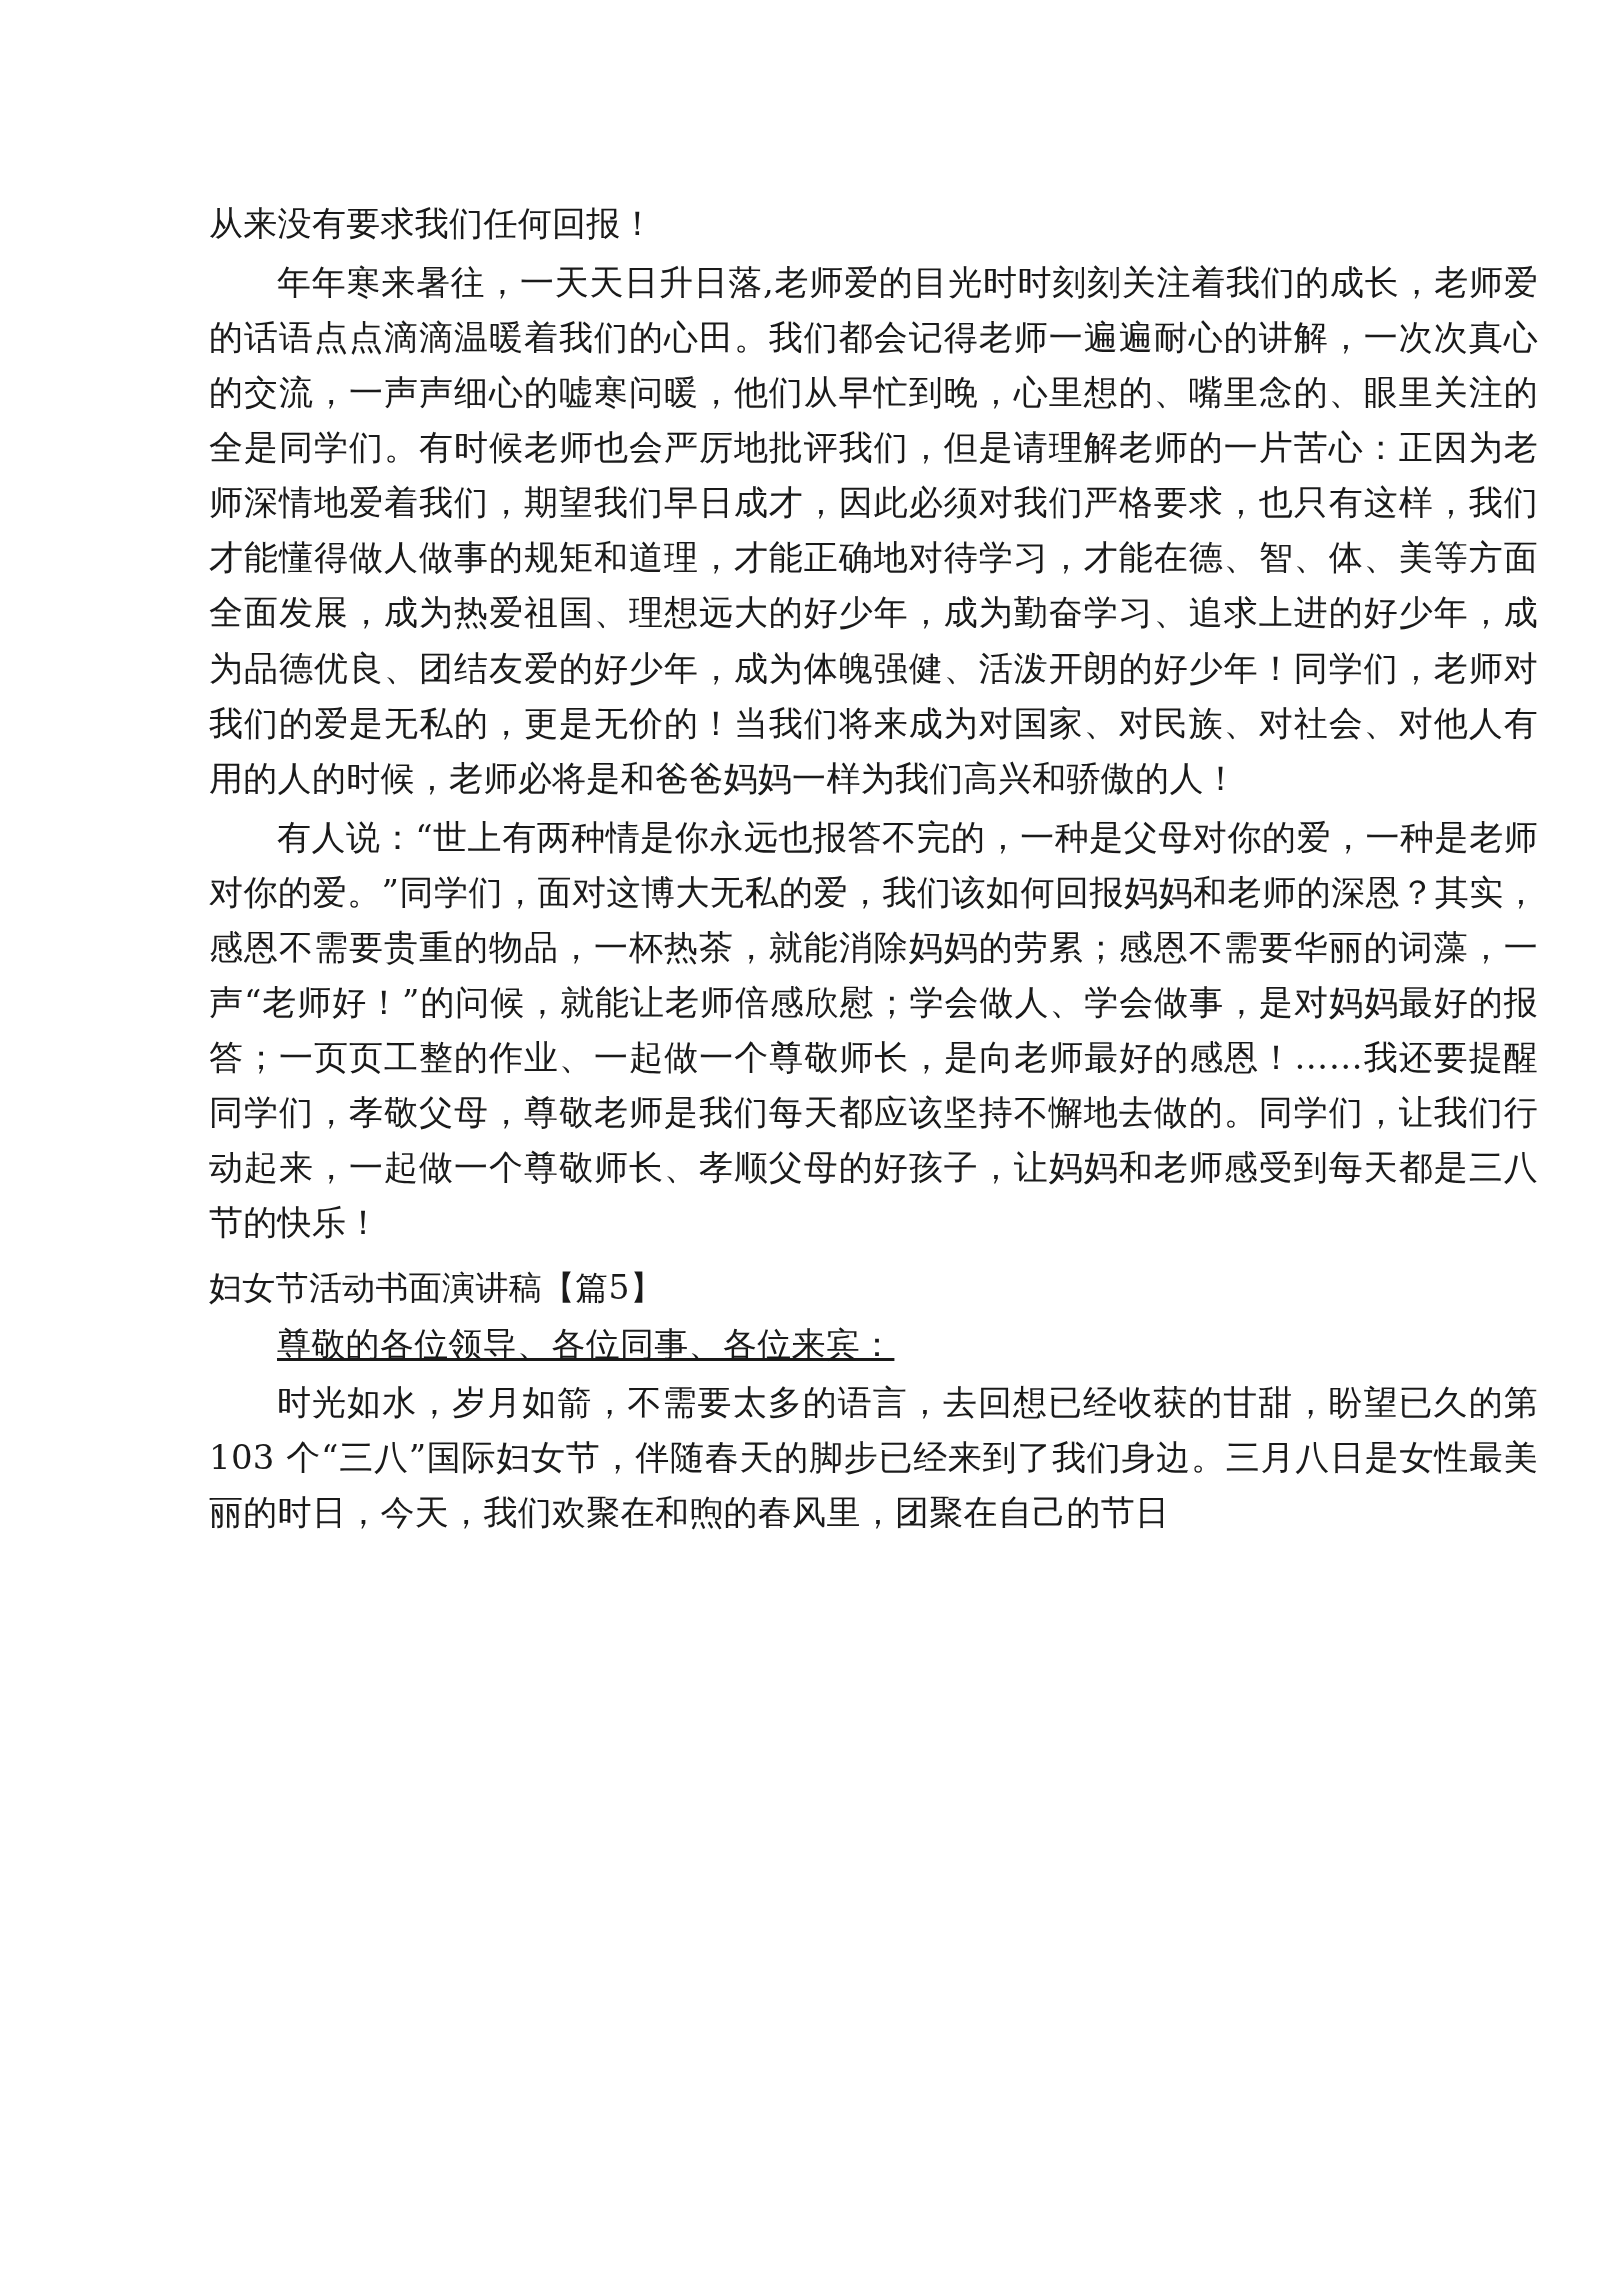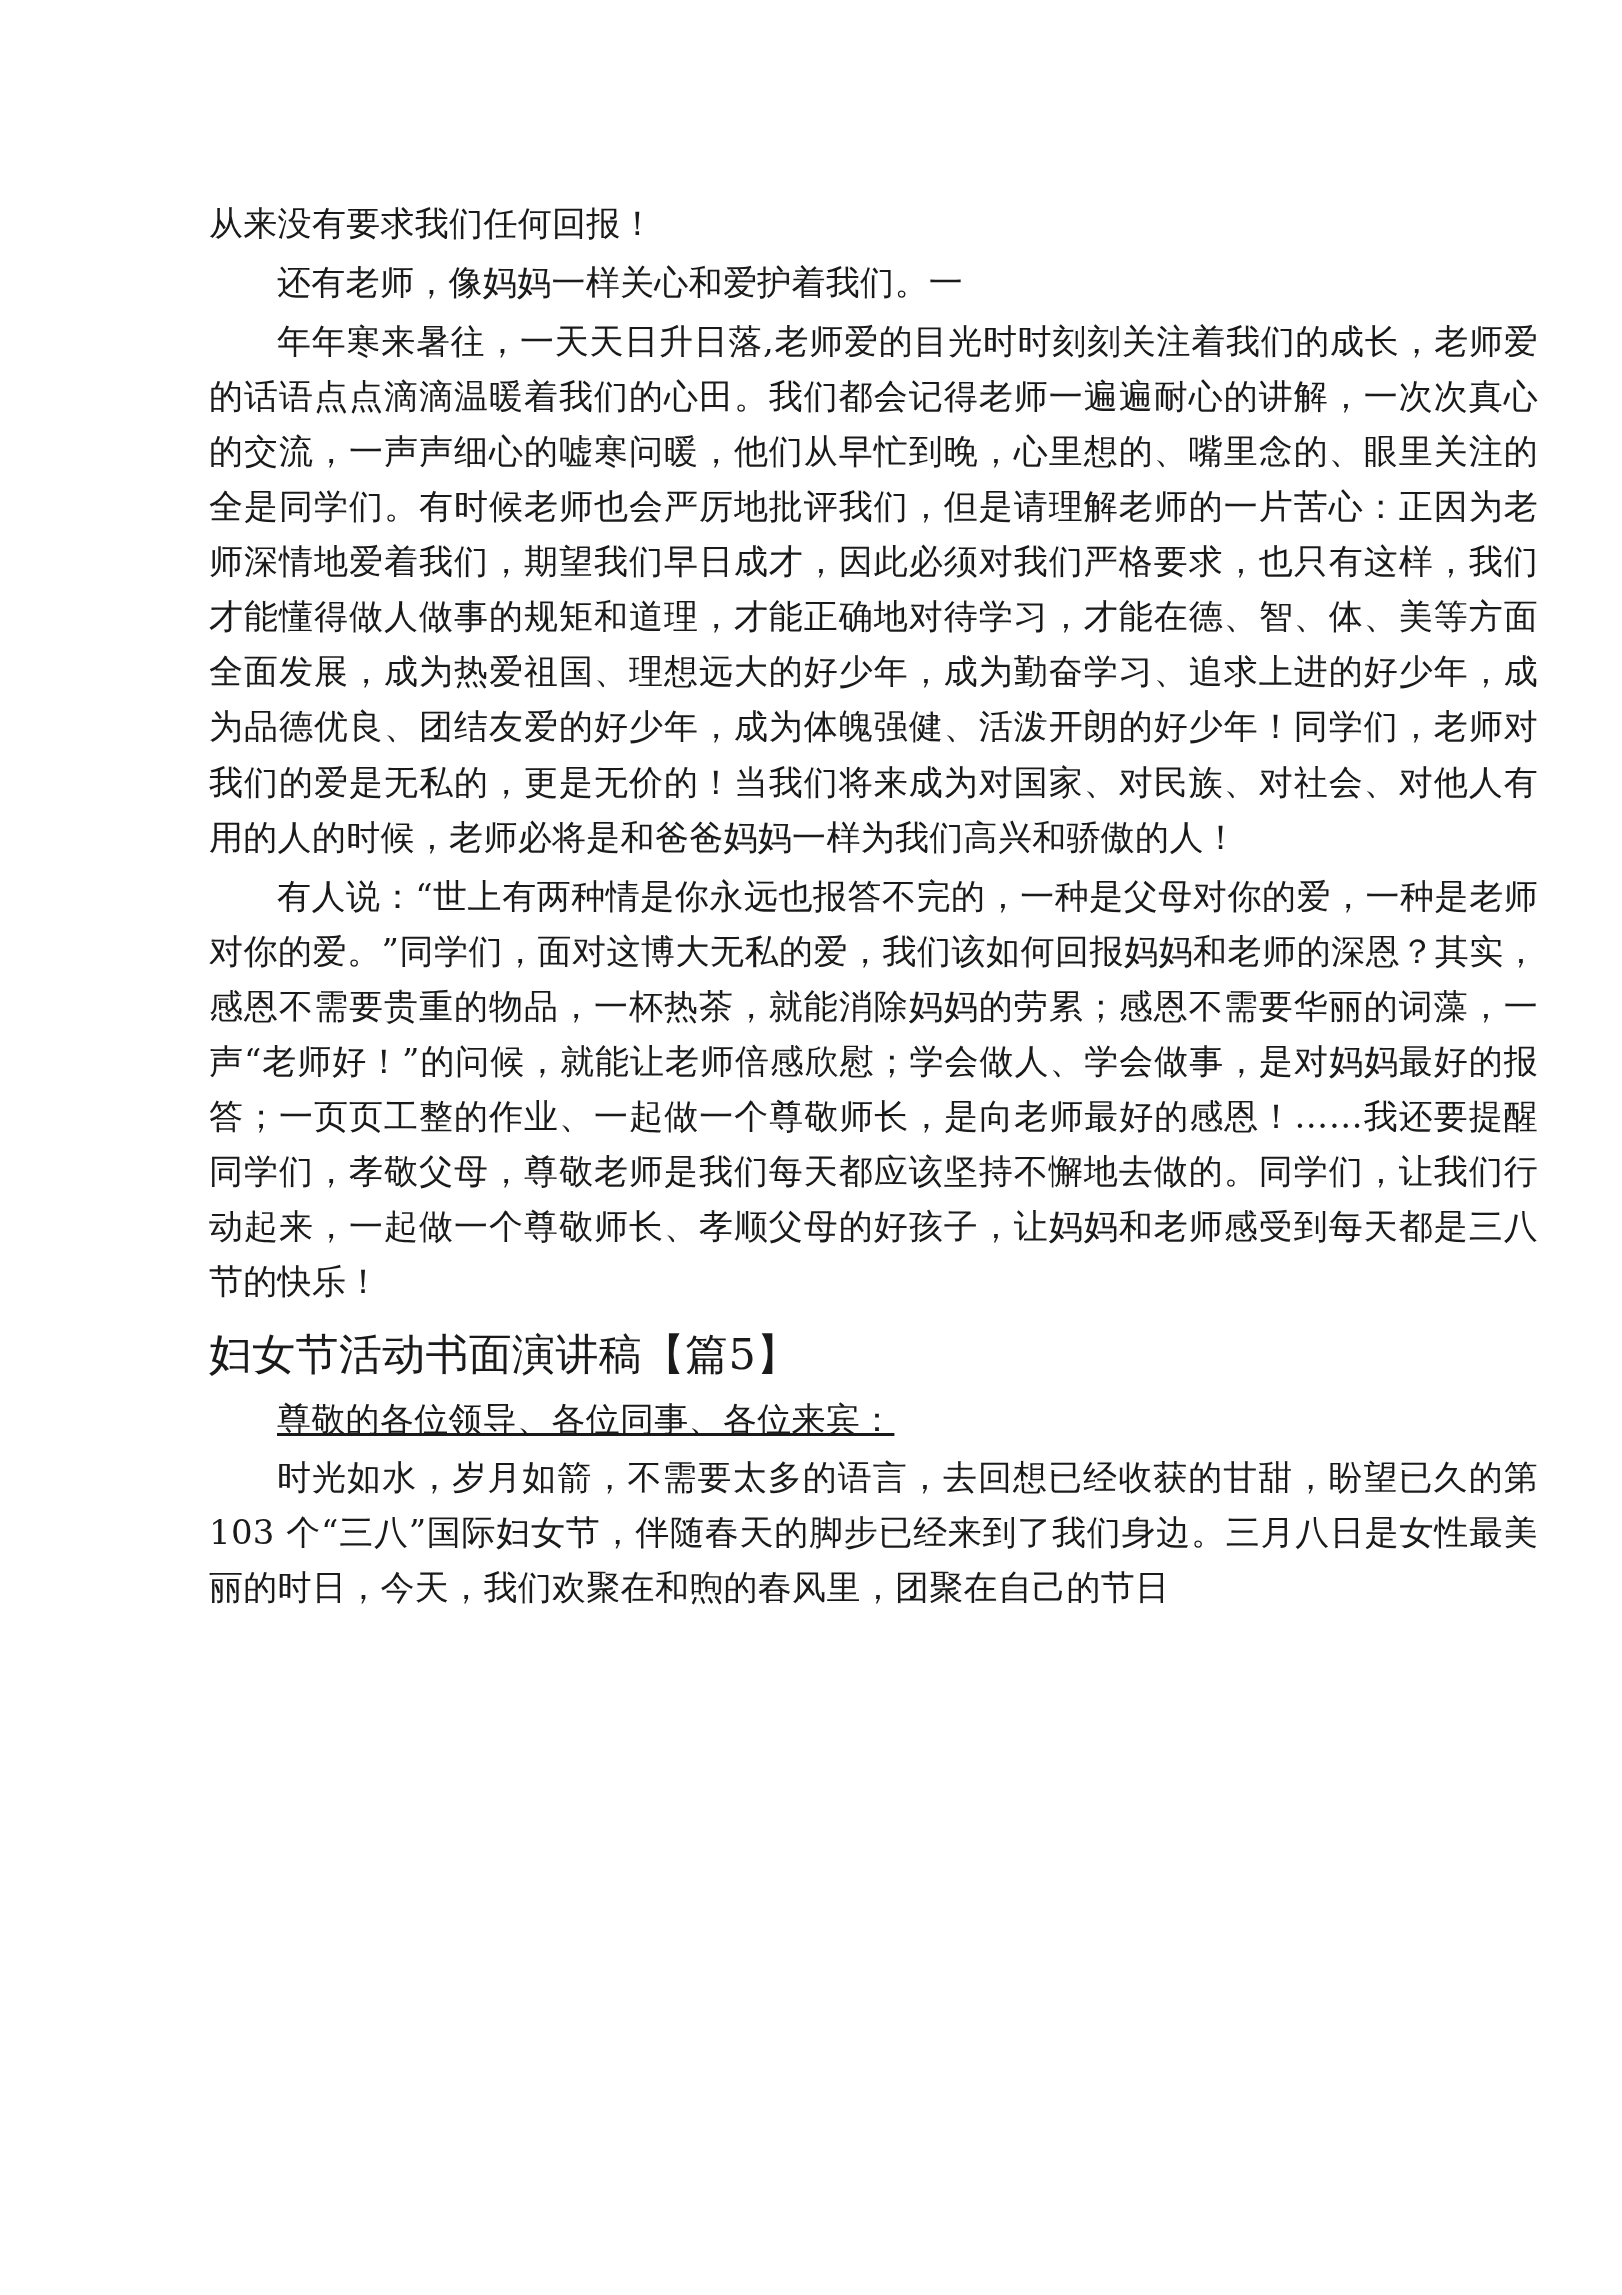--- a/index.html
+++ b/index.html
@@ -35,34 +35,33 @@
   p.indent {
     text-indent: 68px;
   }
   p.noindent {
     text-indent: 0;
   }
   .heading {
     text-indent: 0;
     margin-top: 10.5px;
     margin-bottom: 3.9px;
-    font-size: 43px;
+    font-size: 33px;
   }
   .tight {
     line-height: 1.55;
     text-decoration: underline;
   }
 </style>
 </head>
 <body>
 
 <div class="page">
   <div class="doc-body">
     <p class="noindent">从来没有要求我们任何回报！</p>
-    <p class="indent">还有老师，像妈妈一样关心和爱护着我们。一</p>
     <p class="indent">年年寒来暑往，一天天日升日落,老师爱的目光时时刻刻关注着我们的成长，老师爱的话语点点滴滴温暖着我们的心田。我们都会记得老师一遍遍耐心的讲解，一次次真心的交流，一声声细心的嘘寒问暖，他们从早忙到晚，心里想的、嘴里念的、眼里关注的全是同学们。有时候老师也会严厉地批评我们，但是请理解老师的一片苦心：正因为老师深情地爱着我们，期望我们早日成才，因此必须对我们严格要求，也只有这样，我们才能懂得做人做事的规矩和道理，才能正确地对待学习，才能在德、智、体、美等方面全面发展，成为热爱祖国、理想远大的好少年，成为勤奋学习、追求上进的好少年，成为品德优良、团结友爱的好少年，成为体魄强健、活泼开朗的好少年！同学们，老师对我们的爱是无私的，更是无价的！当我们将来成为对国家、对民族、对社会、对他人有用的人的时候，老师必将是和爸爸妈妈一样为我们高兴和骄傲的人！</p>
     <p class="indent">有人说：“世上有两种情是你永远也报答不完的，一种是父母对你的爱，一种是老师对你的爱。”同学们，面对这博大无私的爱，我们该如何回报妈妈和老师的深恩？其实，感恩不需要贵重的物品，一杯热茶，就能消除妈妈的劳累；感恩不需要华丽的词藻，一声“老师好！”的问候，就能让老师倍感欣慰；学会做人、学会做事，是对妈妈最好的报答；一页页工整的作业、一起做一个尊敬师长，是向老师最好的感恩！……我还要提醒同学们，孝敬父母，尊敬老师是我们每天都应该坚持不懈地去做的。同学们，让我们行动起来，一起做一个尊敬师长、孝顺父母的好孩子，让妈妈和老师感受到每天都是三八节的快乐！</p>
     <p class="heading">妇女节活动书面演讲稿【篇5】</p>
     <p class="indent tight">尊敬的各位领导、各位同事、各位来宾：</p>
     <p class="indent">时光如水，岁月如箭，不需要太多的语言，去回想已经收获的甘甜，盼望已久的第 103 个“三八”国际妇女节，伴随春天的脚步已经来到了我们身边。三月八日是女性最美丽的时日，今天，我们欢聚在和煦的春风里，团聚在自己的节日</p>
   </div>
 </div>
 
 
 </body></html>

